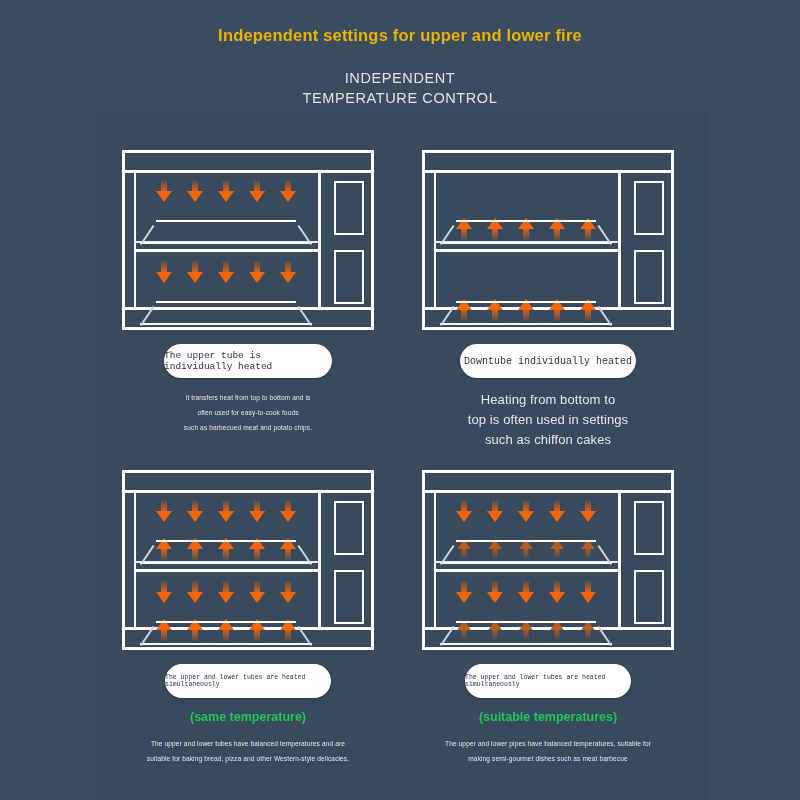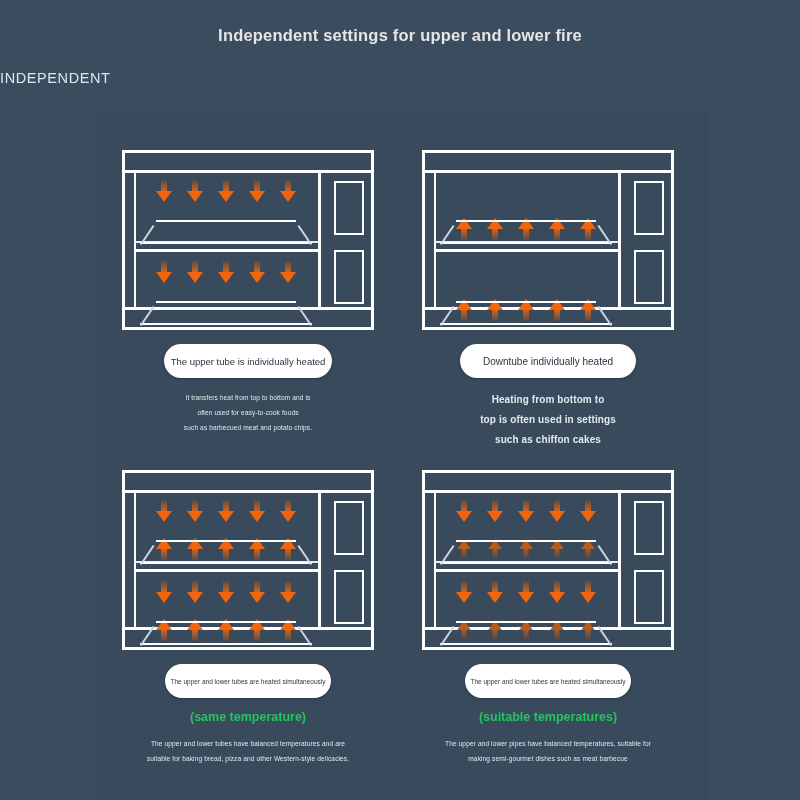--- a/index.html
+++ b/index.html
@@ -23,27 +23,27 @@
   }
 
   .main-title {
     position: absolute;
     left: 0; top: 26px;
     width: 800px;
     text-align: center;
     font-size: 16.5px;
     font-weight: bold;
     letter-spacing: .2px;
-    color: #e5e5e5;
+    color: #eab308;
   }
   .sub-title {
     position: absolute;
     left: 0; top: 68px;
     width: 800px;
-    text-align: left;
+    text-align: center;
     font-size: 14.5px;
     line-height: 20px;
     letter-spacing: .6px;
     color: #dfe5ea;
   }
 
   
   .cell { position: absolute; width: 320px; }
   .cell-tl { left:  88px; top: 150px; }
   .cell-tr { left: 388px; top: 150px; }
@@ -158,54 +158,56 @@
 
   
   .pill {
     margin: 14px auto 0;
     background: #ffffff;
     border-radius: 22px;
     height: 34px;
     display: flex; align-items: center; justify-content: center;
     color: #2a3542;
     box-shadow: 0 1px 3px rgba(0,0,0,.25);
+    font-family: Liberation Mono, monospace;
   }
   .pill.lg { width: 168px; font-size: 9.5px; }
   .pill.xl { width: 176px; font-size: 10px; }
   .pill.sm { width: 166px; font-size: 6.5px; }
 
   .sub-note {
     margin-top: 12px;
     text-align: center;
     font-size: 12.5px;
     font-weight: bold;
     color: #22c55e;
   }
   .desc {
     margin-top: 12px;
     text-align: center;
     font-size: 6.6px;
     line-height: 15px;
     color: #e3e9ee;
     letter-spacing: .1px;
   }
-  .desc.md { font-size: 10px; line-height: 20px; font-weight: bold; }
+  .desc.md { font-size: 13px; line-height: 20px; }
   .desc p { margin: 0; }
 </style>
 </head>
 <body>
 
 <div id="root">
 
   <div class="inner-panel"></div>
 
   <div class="main-title">Independent settings for upper and lower fire</div>
 
   <div class="sub-title">
     <div>INDEPENDENT</div>
+    <div>TEMPERATURE CONTROL</div>
   </div>
 
   <div class="cell cell-tl">
     <div class="oven">
       <div class="shell"></div>
       <div class="bar-top"></div>
       <div class="bar-bottom"></div>
       <div class="left-rail"></div>
       <div class="col-div"></div>
       <div class="win win-a"></div>

